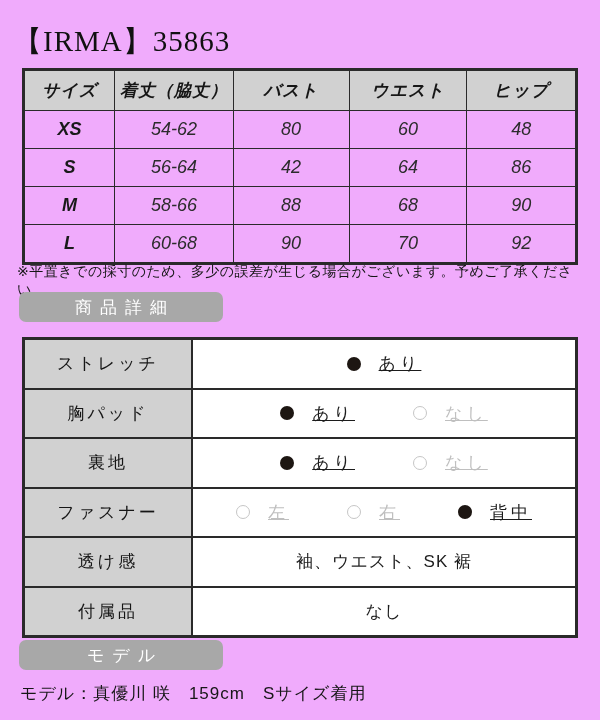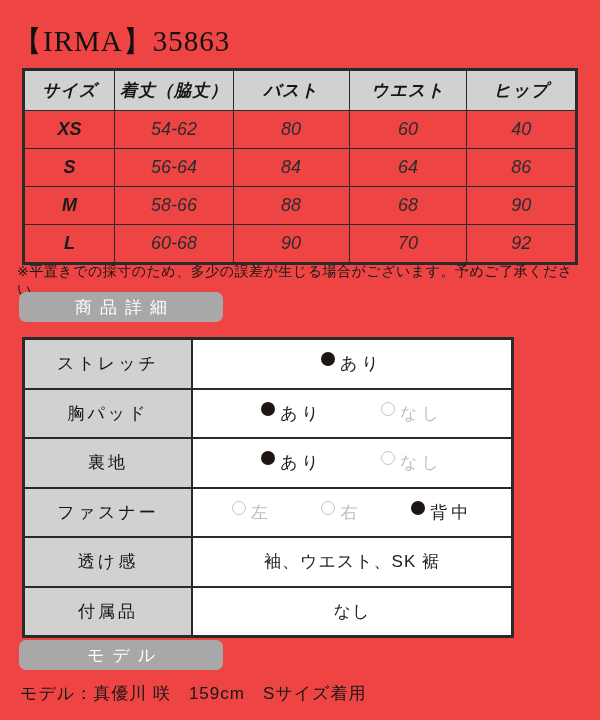--- a/index.html
+++ b/index.html
@@ -1,16 +1,16 @@
 <!DOCTYPE html>
 <html><head>
 <meta charset="utf-8">
 <style>
   html,body{margin:0;padding:0;background:#ffffff;}
-  #page{position:relative;width:600px;height:720px;background:#ef4444;overflow:hidden;
+  #page{position:relative;width:600px;height:720px;background:#f0abfc;overflow:hidden;
         font-family:"Liberation Sans","DejaVu Sans",sans-serif;color:#1a1a1a;}
 
   
   #title{position:absolute;left:13px;top:22px;font-family:"Liberation Serif","DejaVu Serif",serif;
          font-size:29px;font-weight:400;letter-spacing:1px;color:#111;}
 
   
   #size-table{position:absolute;left:22px;top:68px;width:556px;border-collapse:collapse;
               table-layout:fixed;border:3px solid #2a2a2a;}
   #size-table th,#size-table td{border:1.5px solid #2a2a2a;text-align:center;vertical-align:middle;padding:0;font-style:italic;}
@@ -22,31 +22,31 @@
   #note{position:absolute;left:17px;top:263px;font-size:14px;letter-spacing:0.5px;color:#161616;}
 
   
   .badge{position:absolute;left:19px;width:204px;height:30px;background:#a8a8a8;border-radius:7px;
          display:flex;align-items:center;justify-content:center;color:#ffffff;font-size:17px;
          letter-spacing:8px;text-indent:8px;}
   #badge-details{top:292px;}
   #badge-model{top:640px;}
 
   
-  #details-table{position:absolute;left:22px;top:337px;width:492px;border:3px solid #2a2a2a;
+  #details-table{position:absolute;left:22px;top:337px;width:556px;border:3px solid #2a2a2a;
                  box-sizing:border-box;background:#fff;}
   .drow{display:flex;height:47.5px;border-bottom:2px solid #2a2a2a;}
   .drow:last-child{border-bottom:none;}
   .dlabel{width:166px;flex:none;background:#d1d1d1;border-right:2px solid #2a2a2a;
           display:flex;align-items:center;justify-content:center;font-size:17px;
           letter-spacing:3px;color:#161616;}
   .dvalue{flex:1;display:flex;align-items:center;justify-content:center;gap:58px;
           font-size:17px;color:#1c1c1c;letter-spacing:1px;}
   .dvalue.three{justify-content:space-around;gap:0;padding:0 14px;}
-  .opt{display:inline-flex;align-items:flex-start;gap:5px;letter-spacing:4px;}
+  .opt{display:inline-flex;align-items:center;gap:18px;letter-spacing:4px;text-decoration:underline;}
   .opt.muted{color:#bfbfbf;}
   .dot{width:14px;height:14px;border-radius:50%;background:#1d1612;flex:none;}
   .ring{width:12px;height:12px;border-radius:50%;border:1.5px solid #c6c6c6;background:#fff;flex:none;}
 
   
   #model-info{position:absolute;left:20px;top:682px;font-size:17px;letter-spacing:1px;color:#161616;}
 </style>
 </head>
 <body>
 
@@ -70,26 +70,26 @@
         <th>ウエスト</th>
         <th>ヒップ</th>
       </tr>
     </thead>
     <tbody>
       <tr>
         <td class="size-col">XS</td>
         <td>54-62</td>
         <td>80</td>
         <td>60</td>
-        <td>40</td>
+        <td>48</td>
       </tr>
       <tr>
         <td class="size-col">S</td>
         <td>56-64</td>
-        <td>84</td>
+        <td>42</td>
         <td>64</td>
         <td>86</td>
       </tr>
       <tr>
         <td class="size-col">M</td>
         <td>58-66</td>
         <td>88</td>
         <td>68</td>
         <td>90</td>
       </tr>

